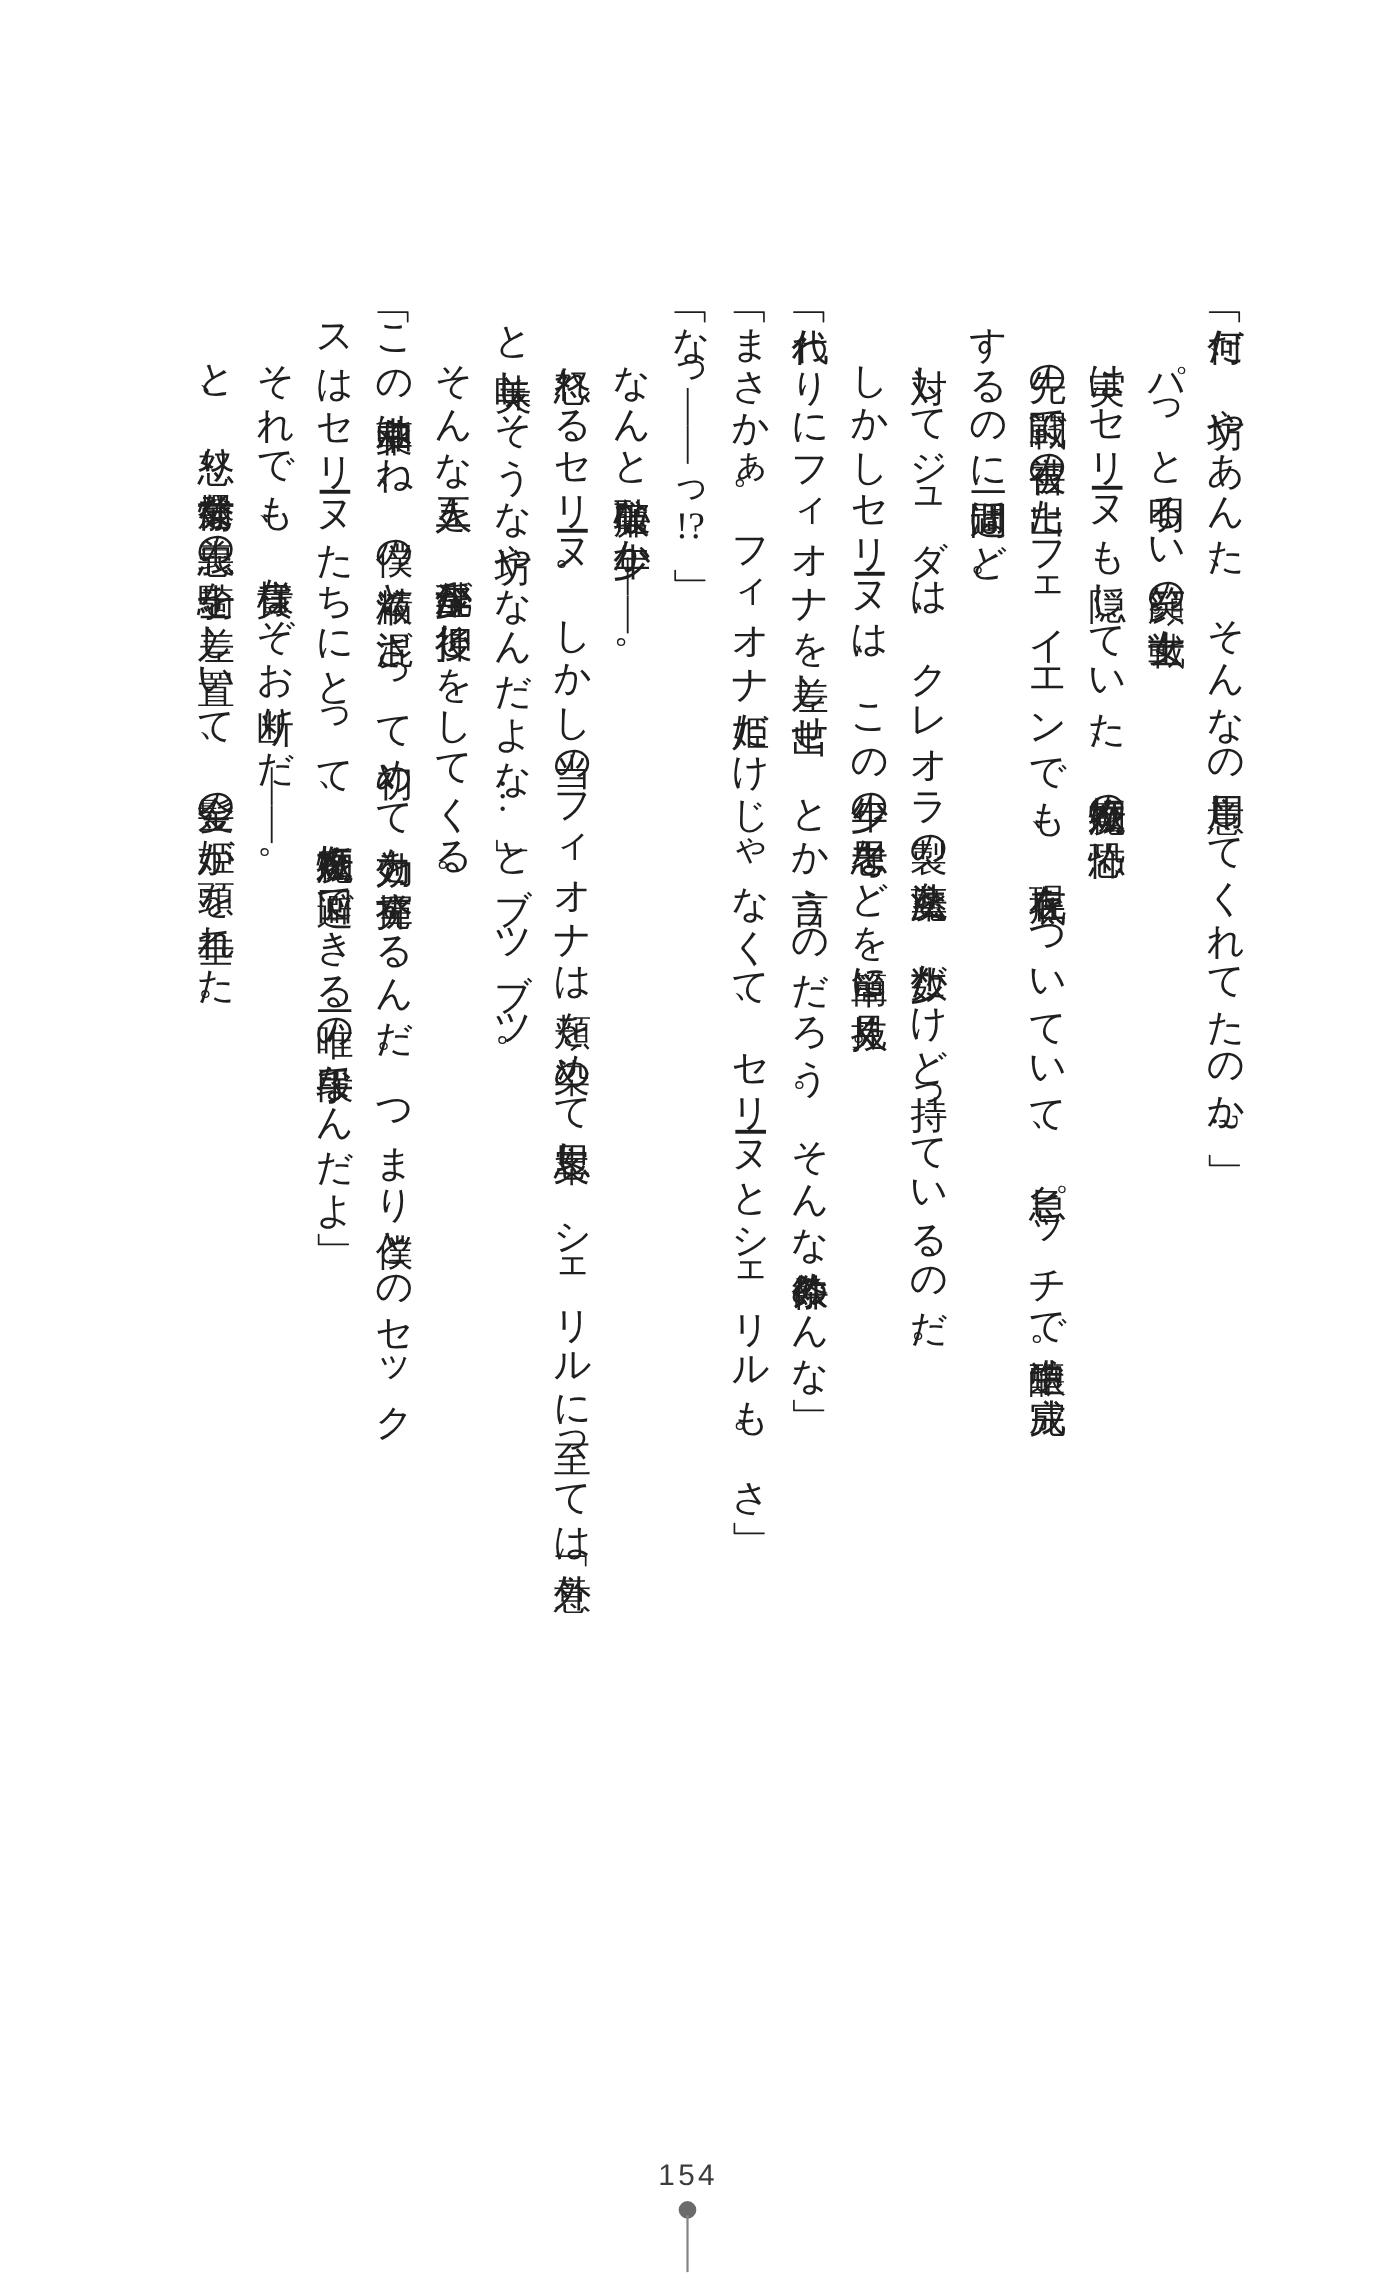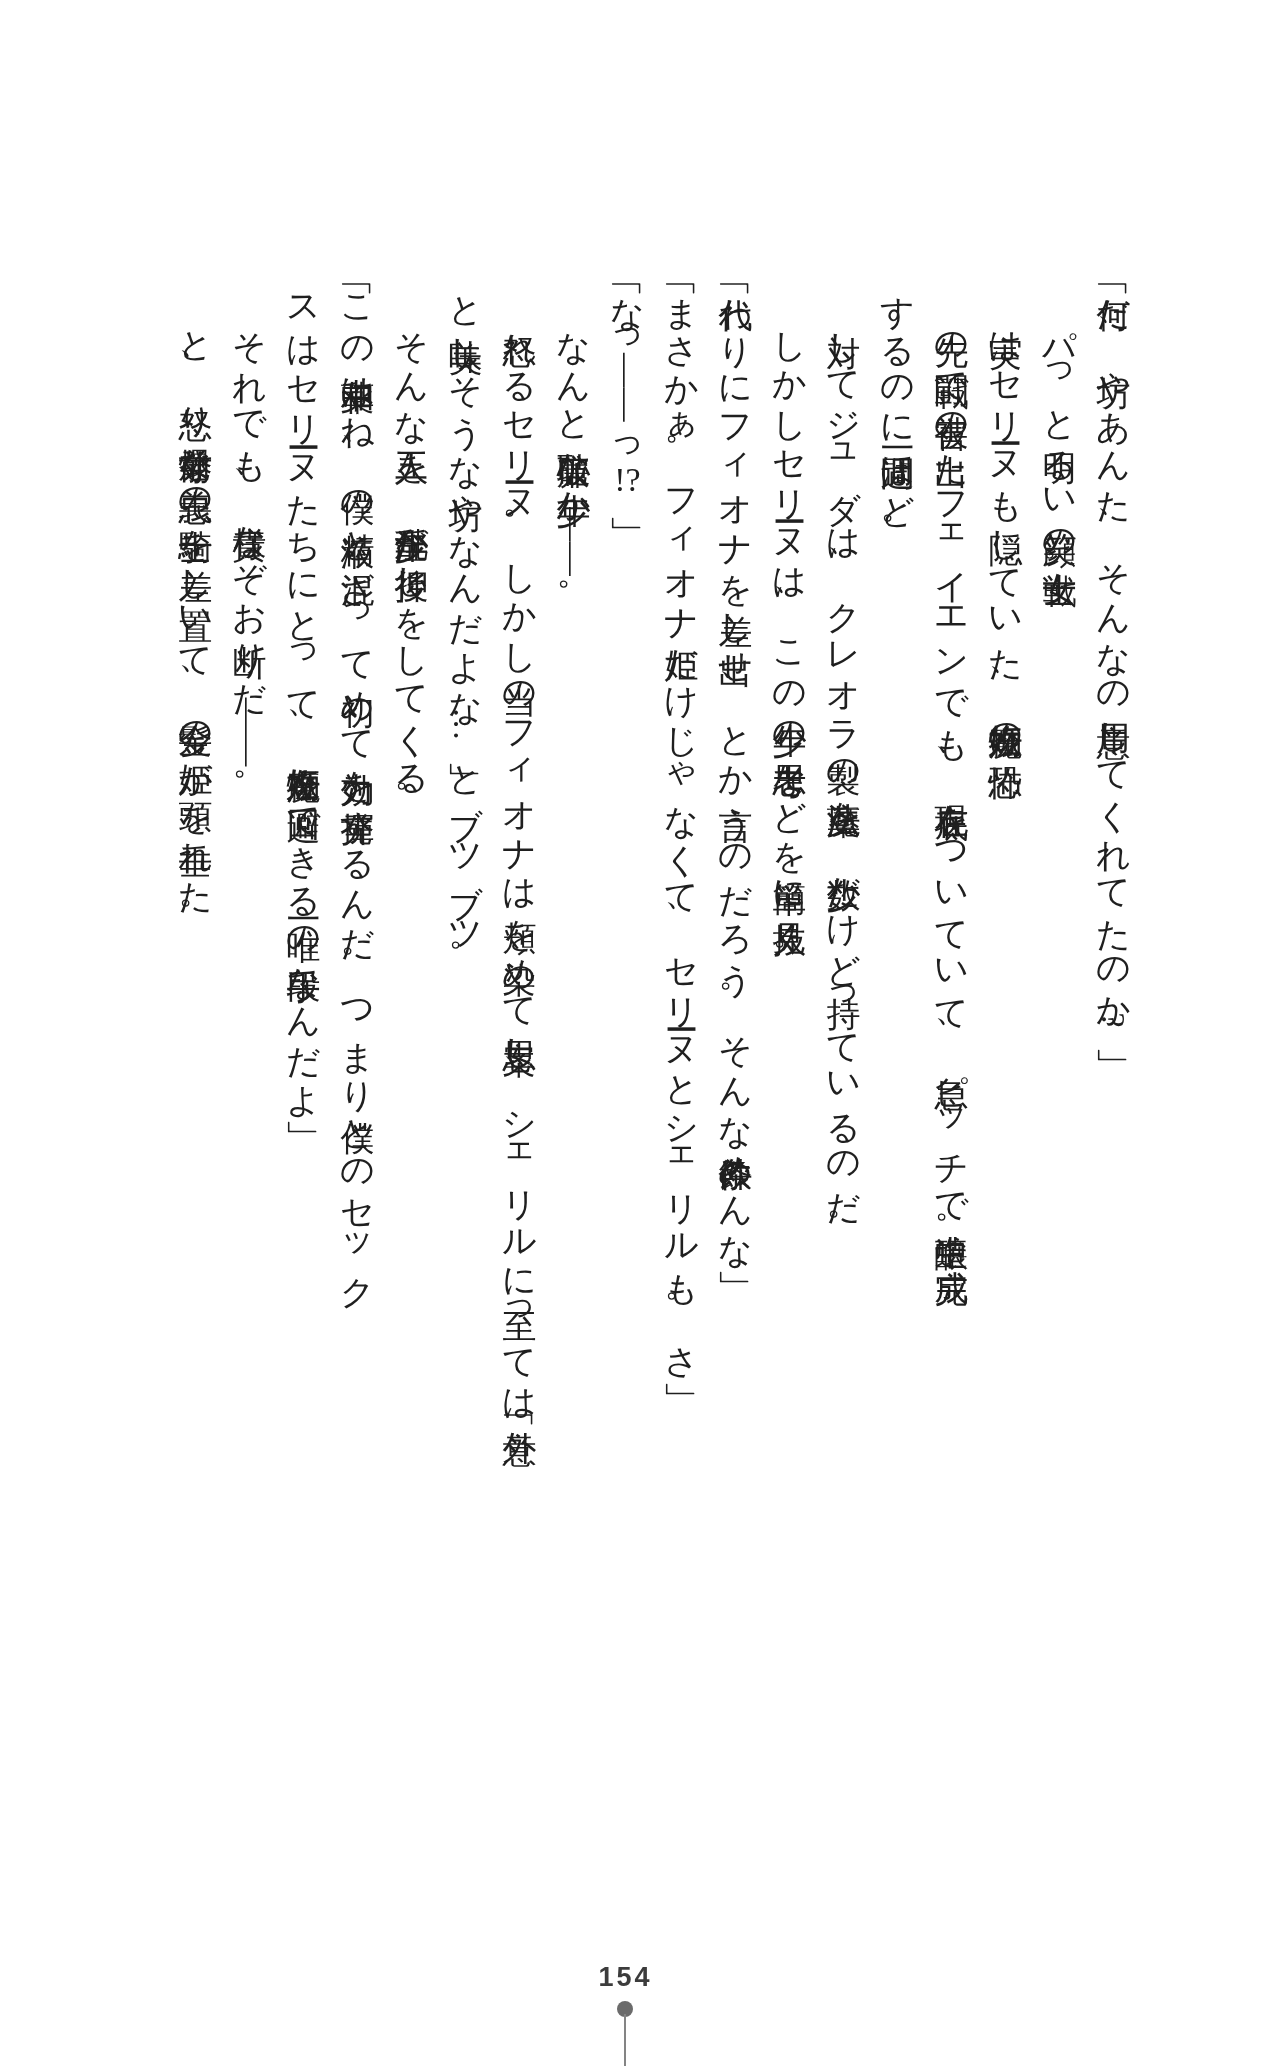--- a/index.html
+++ b/index.html
@@ -41,21 +41,21 @@
     text-combine-upright: all;
   }
   
   .page-number {
     position: absolute;
     left: 0;
     top: 1962px;
     width: 1251px;
     text-align: center;
     font-family: "Liberation Sans", "DejaVu Sans", sans-serif;
-    font-weight: 700;
+    font-weight: 400;
     font-size: 27px;
     letter-spacing: 3px;
     color: #3c3c3c;
   }
   .marker-dot {
     position: absolute;
     left: 617px;
     top: 2001px;
     width: 16px;
     height: 16px;

